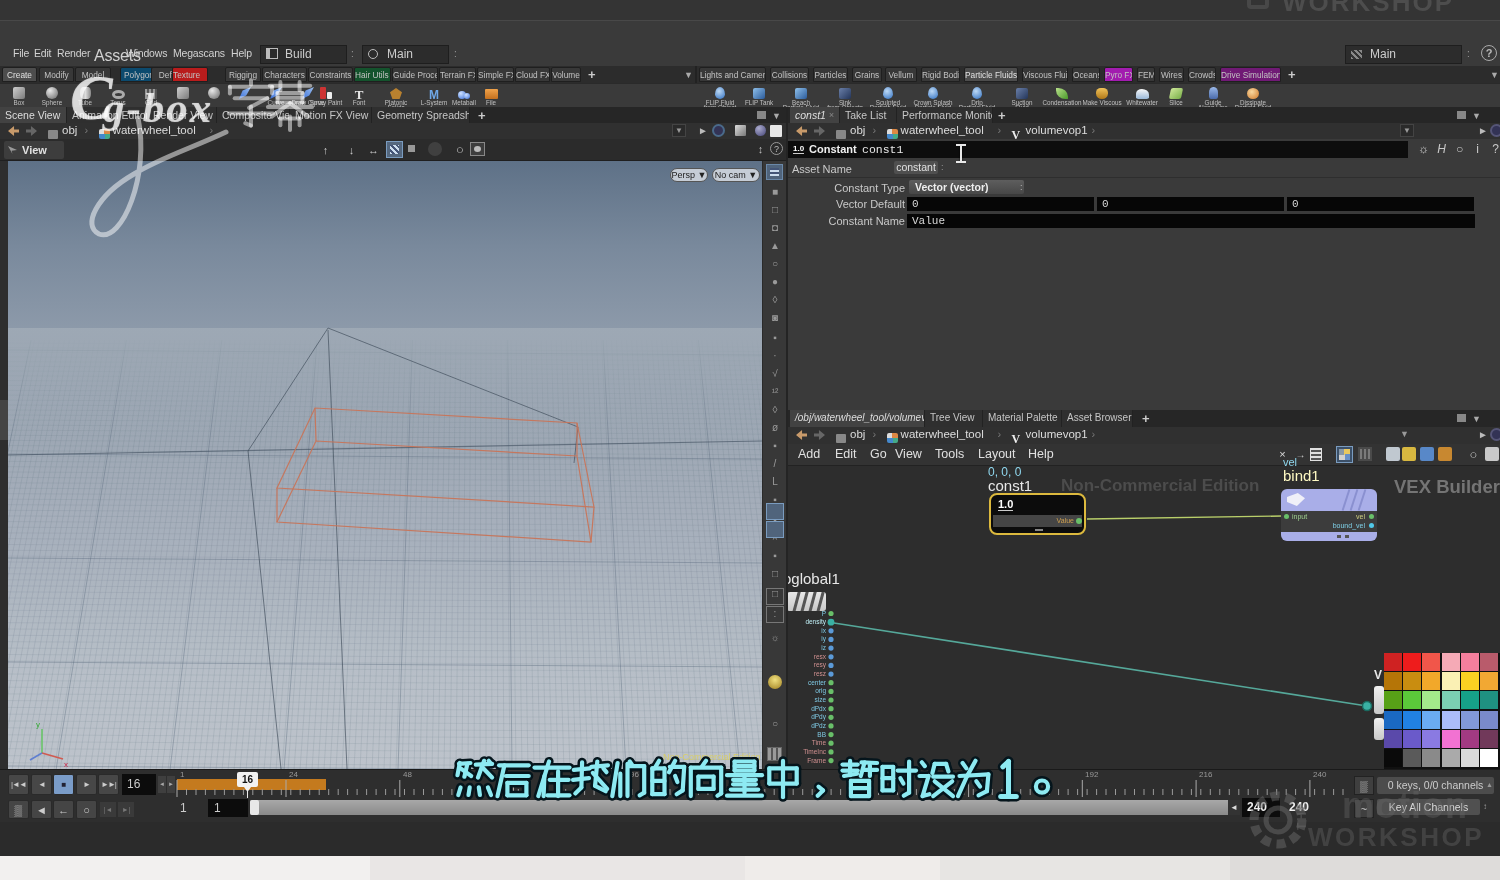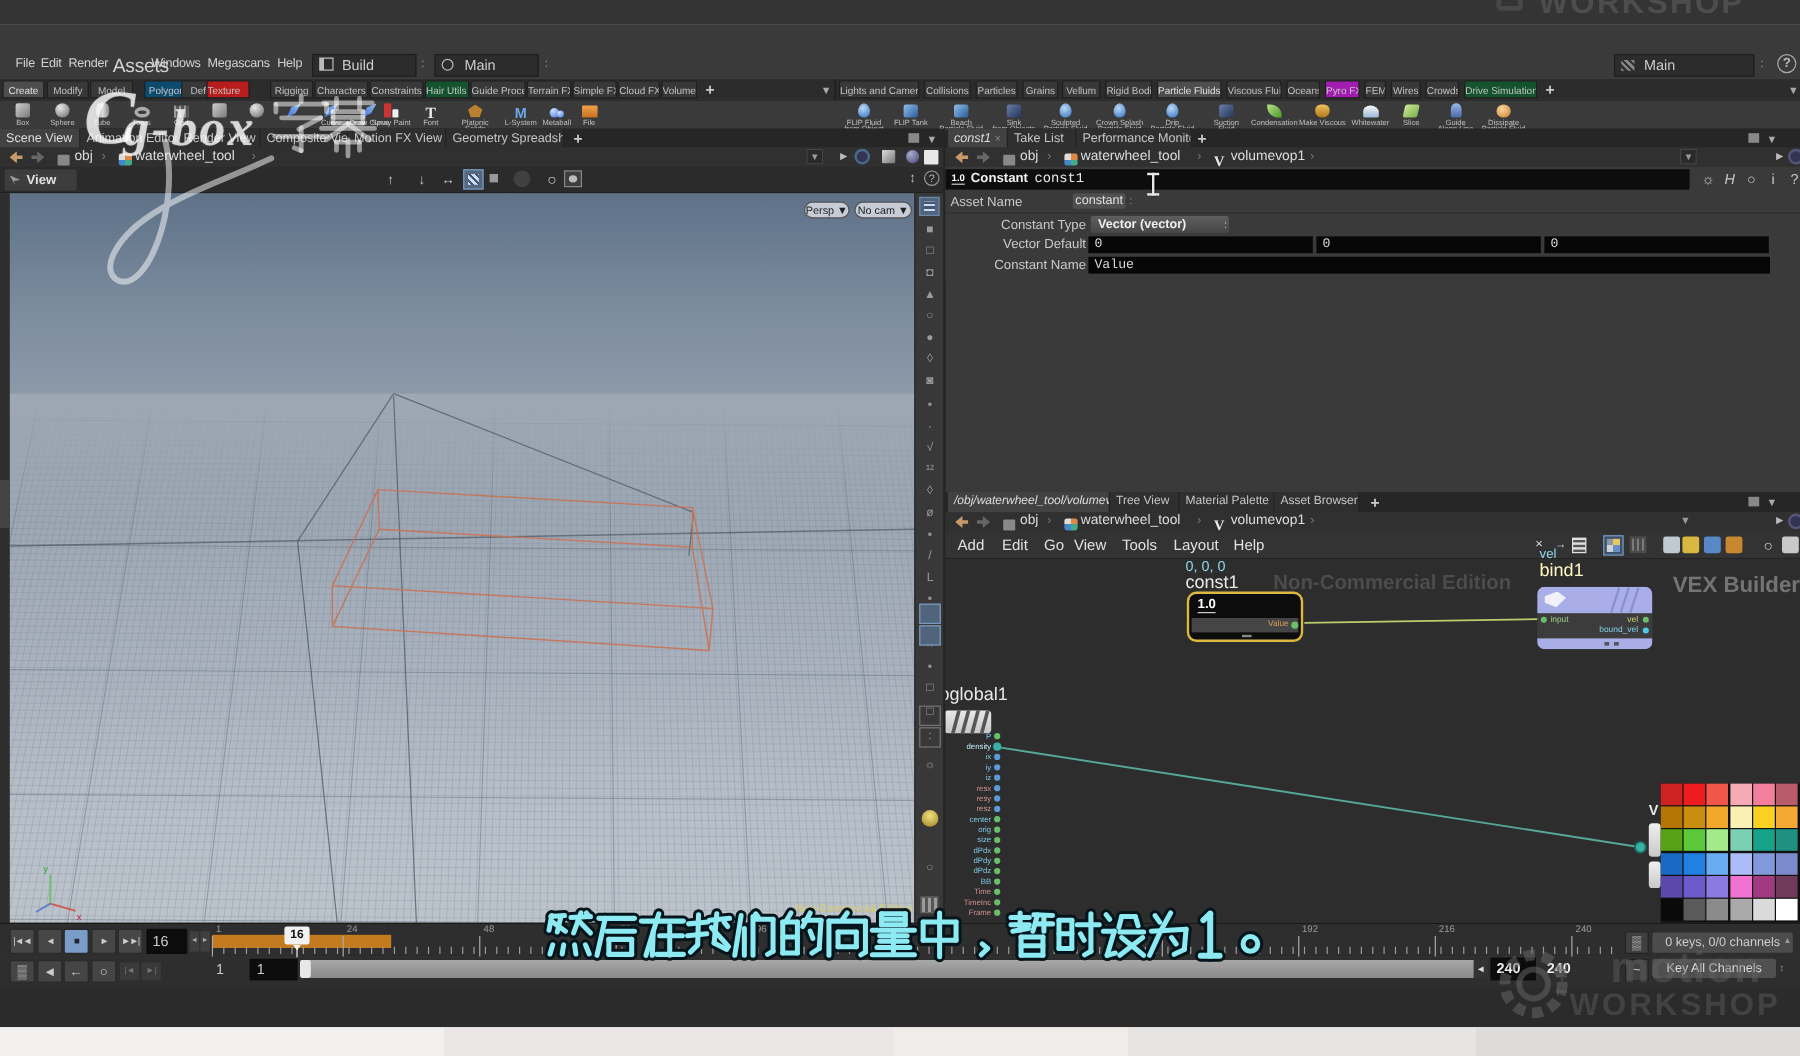--- a/index.html
+++ b/index.html
@@ -43,21 +43,21 @@
     <div class="shtab" style="left:852px;width:30px;background:#383838;color:#c2c2c2;padding:0;text-align:center;overflow:hidden">Grains</div>
     <div class="shtab" style="left:885px;width:32px;background:#383838;color:#c2c2c2;padding:0;text-align:center;overflow:hidden">Vellum</div>
     <div class="shtab" style="left:921px;width:39px;background:#383838;color:#c2c2c2;padding:0;text-align:center;overflow:hidden">Rigid Bodies</div>
     <div class="shtab" style="left:964px;width:54px;background:#4d4d4d;color:#e0e0e0;padding:0;text-align:center;overflow:hidden">Particle Fluids</div>
     <div class="shtab" style="left:1022px;width:46px;background:#383838;color:#c2c2c2;padding:0;text-align:center;overflow:hidden">Viscous Fluids</div>
     <div class="shtab" style="left:1072px;width:28px;background:#383838;color:#c2c2c2;padding:0;text-align:left;overflow:hidden">Oceans</div>
     <div class="shtab" style="left:1104px;width:29px;background:#a21caf;color:#c2c2c2;padding:0;text-align:center;overflow:hidden">Pyro FX</div>
     <div class="shtab" style="left:1137px;width:18px;background:#383838;color:#c2c2c2;padding:0;overflow:hidden">FEM</div>
     <div class="shtab" style="left:1159px;width:25px;background:#383838;color:#c2c2c2;padding:0;text-align:center;overflow:hidden">Wires</div>
     <div class="shtab" style="left:1188px;width:28px;background:#383838;color:#c2c2c2;padding:0;text-align:center;overflow:hidden">Crowds</div>
-    <div class="shtab" style="left:1220px;width:61px;background:#14532d;color:#c2c2c2;padding:0;text-align:left;overflow:hidden">Drive Simulation</div>
+    <div class="shtab" style="left:1220px;width:61px;background:#701a75;color:#c2c2c2;padding:0;text-align:left;overflow:hidden">Drive Simulation</div>
     <div style="position:absolute;left:588px;top:1px;color:#ccc;font-size:13px;font-weight:bold">+</div>
     <div style="position:absolute;left:684px;top:4px;color:#aaa;font-size:9px">▼</div>
     <div style="position:absolute;left:1288px;top:1px;color:#ccc;font-size:13px;font-weight:bold">+</div>
     <div style="position:absolute;left:1490px;top:4px;color:#aaa;font-size:9px">▼</div>
     <div style="position:absolute;left:695px;top:0;width:2px;height:17px;background:#222"></div>
   </div>
 <div style="position:absolute;left:0;top:83px;width:1500px;height:24px;background:#3a3a3a;border-top:1px solid #2a2a2a">
     <div style="position:absolute;left:-3px;top:1px;width:44px;height:24px;text-align:center">
       <div style="height:14px"><span style="display:inline-block;width:12px;height:12px;background:linear-gradient(135deg,#cfcfcf,#7a7a7a);border-radius:2px"></span></div>
       <div style="font-size:6.3px;color:#c0c0c0;line-height:5.4px;margin-top:1px">Box</div>

